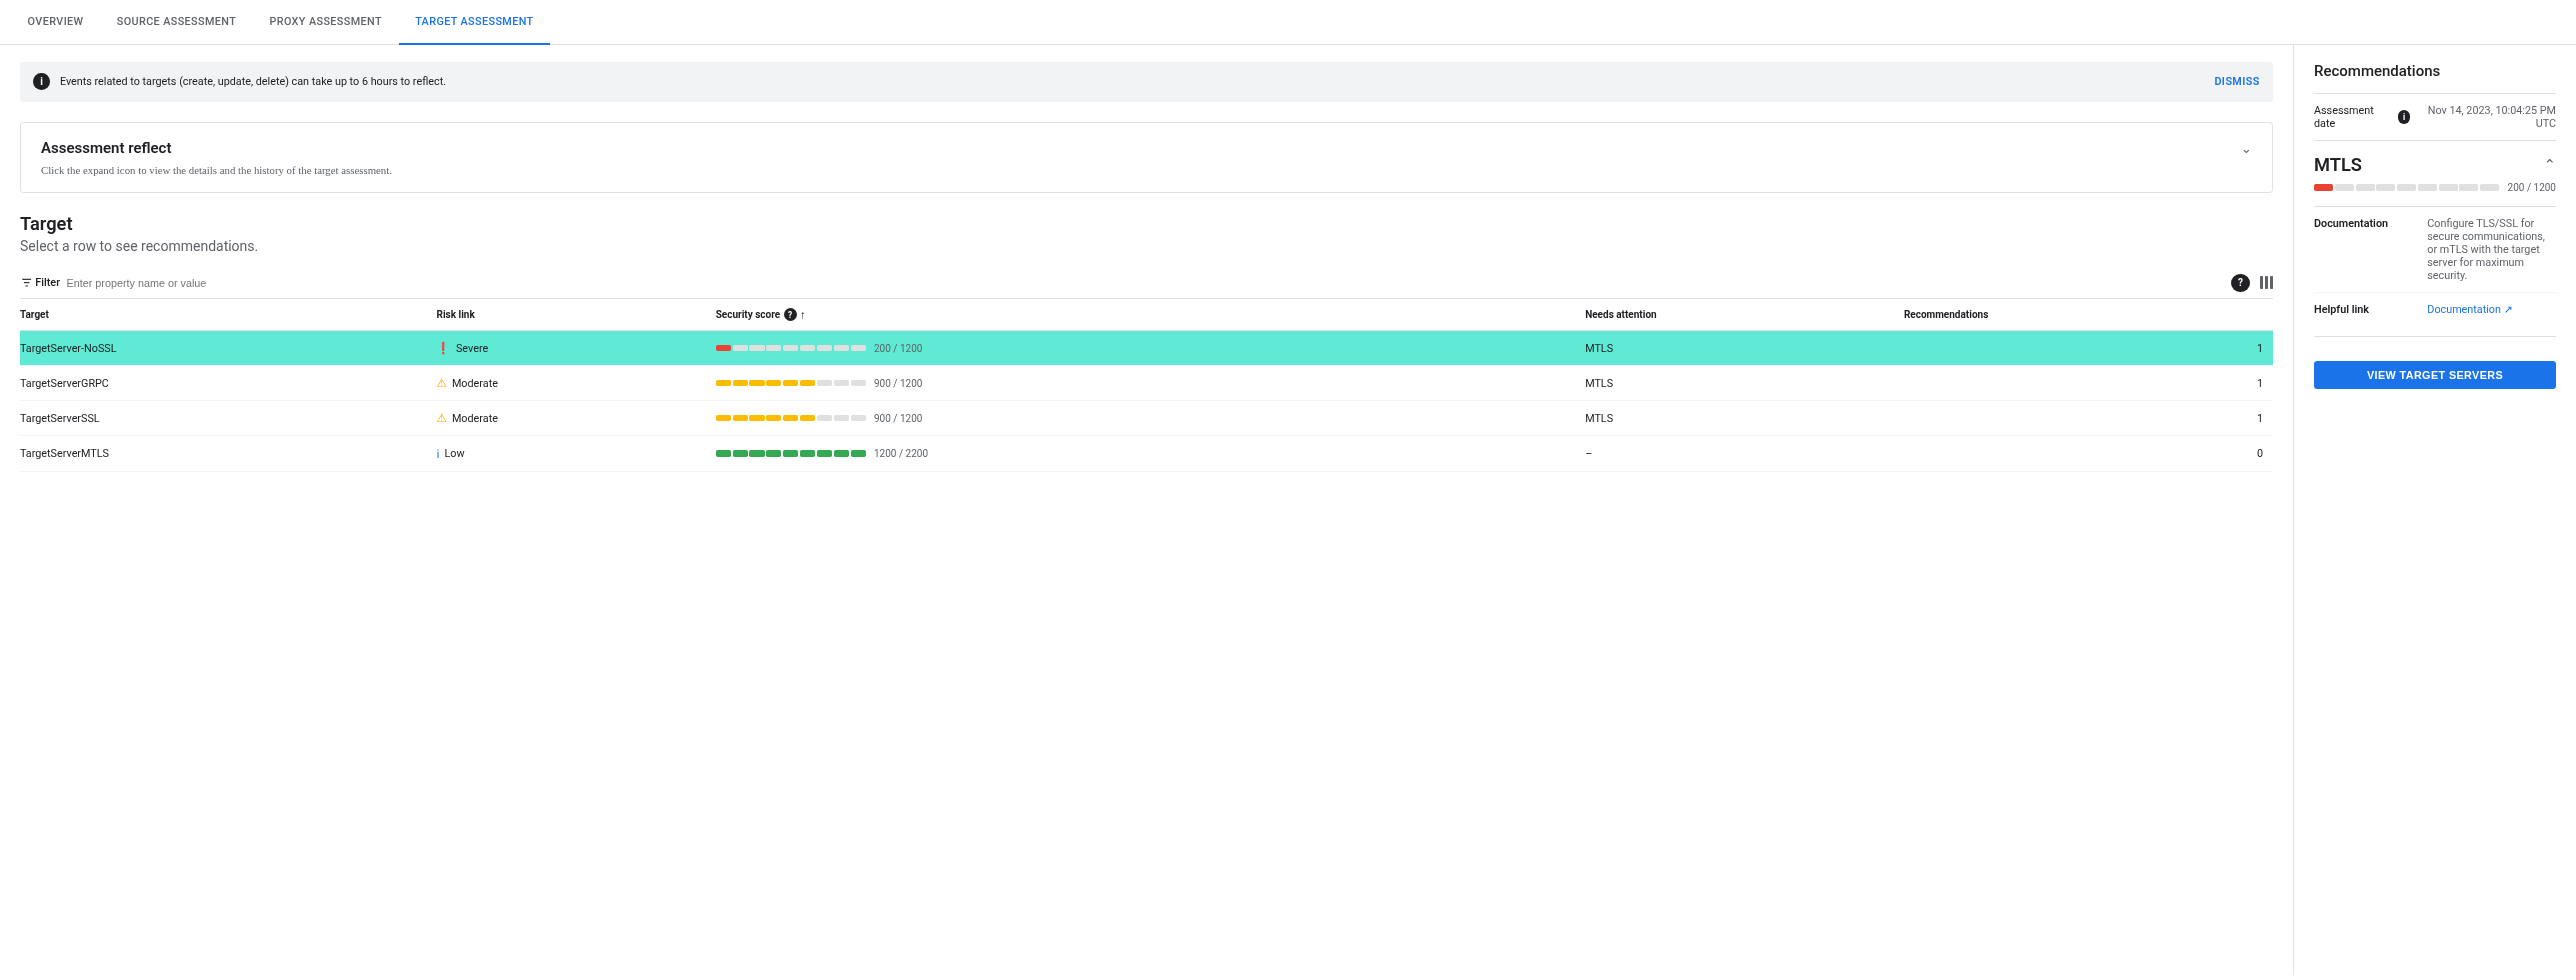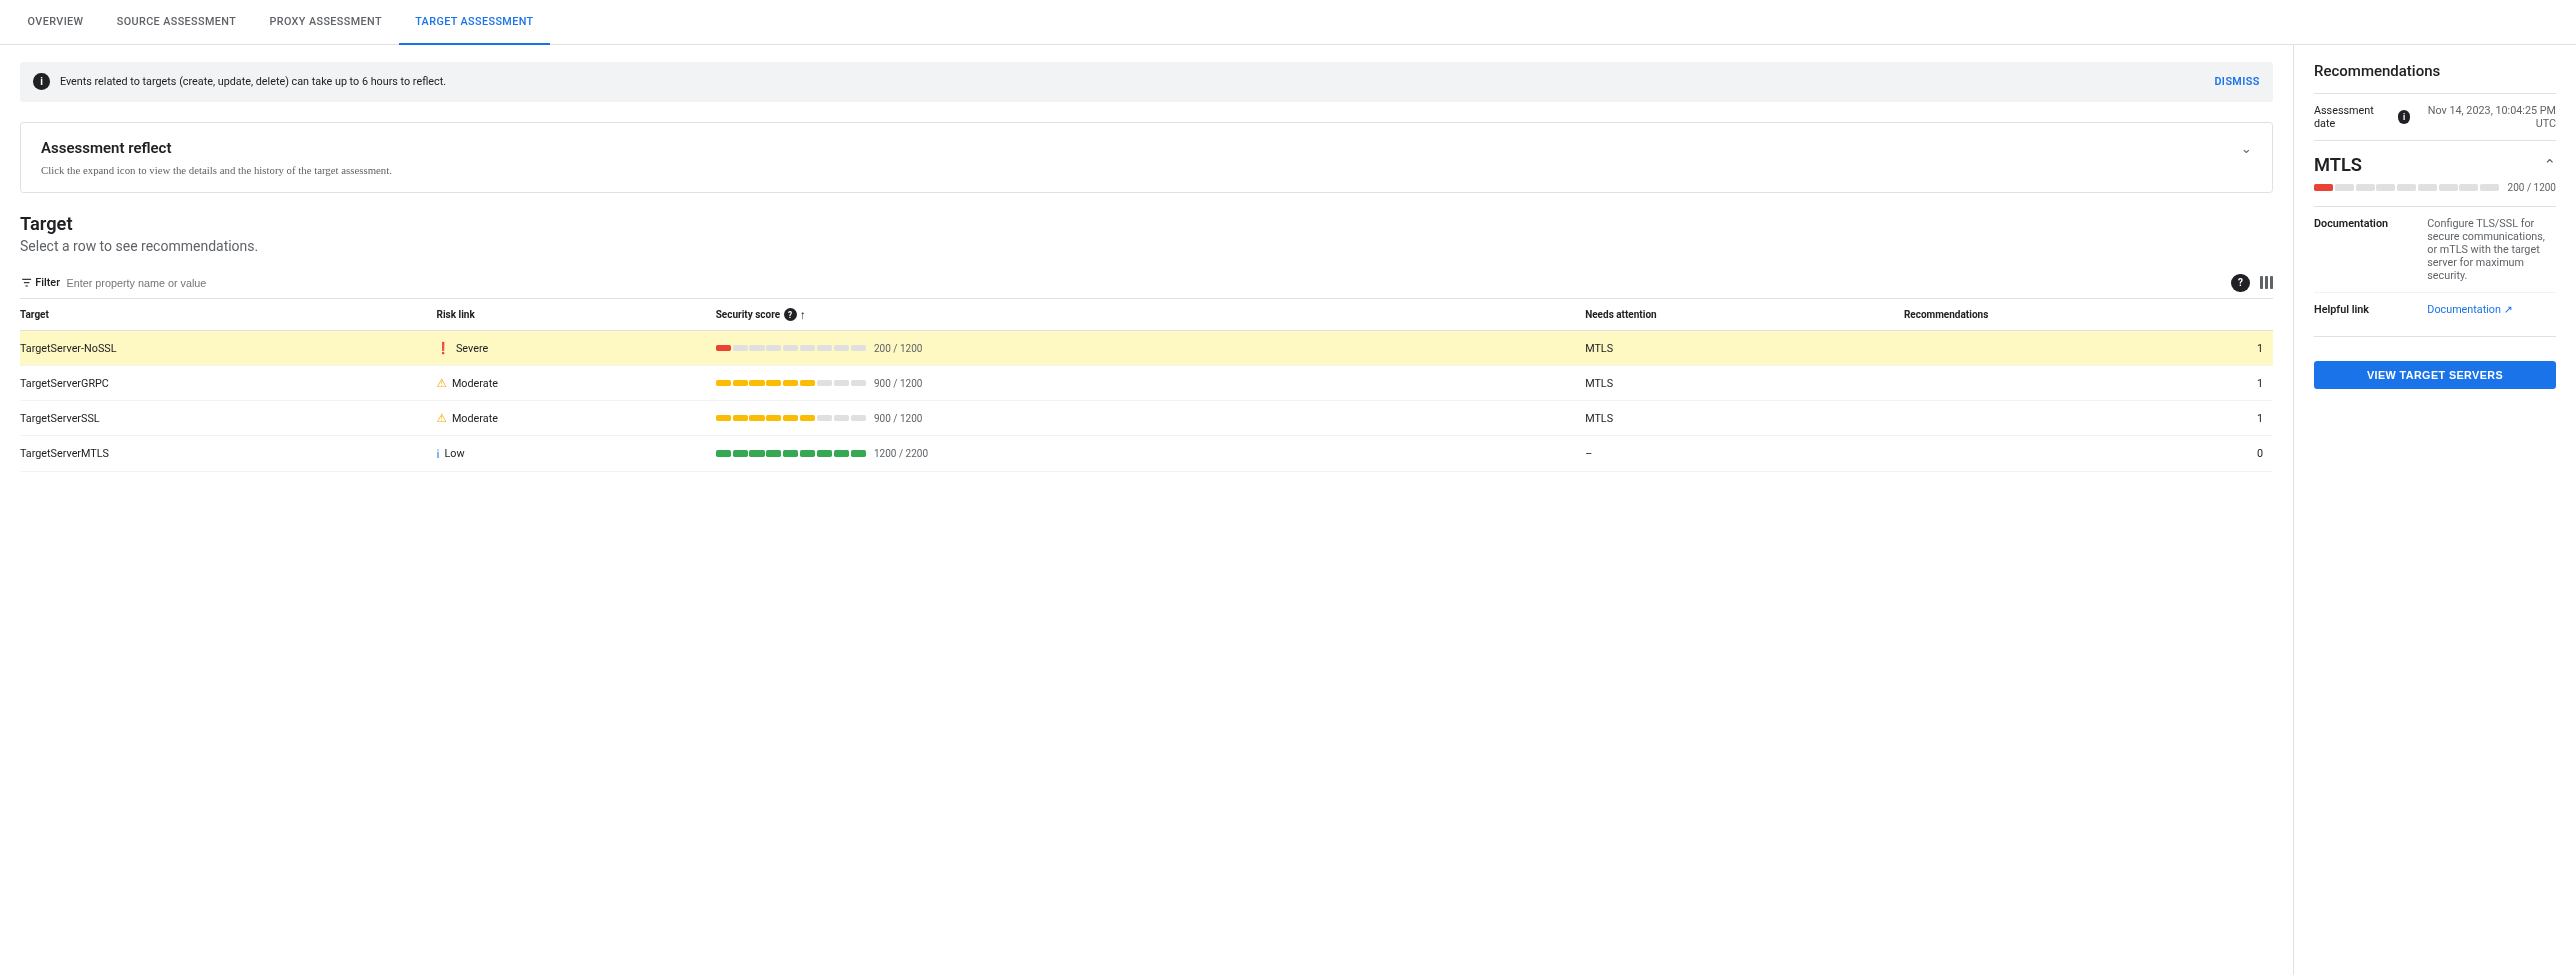--- a/index.html
+++ b/index.html
@@ -200,21 +200,21 @@
       white-space: nowrap;
     }
     .data-table td {
       padding: 10px 10px 10px 0;
       font-size: 10.8px;
       color: #202124;
       border-bottom: 0.8px solid #f1f3f4;
       vertical-align: middle;
     }
     .data-table tr.selected td {
-      background: #fef9c3;
+      background: #5eead4;
     }
 
     
     .risk-cell {
       display: flex;
       align-items: center;
       gap: 5px;
     }
     .risk-icon {
       font-size: 11.6px;

